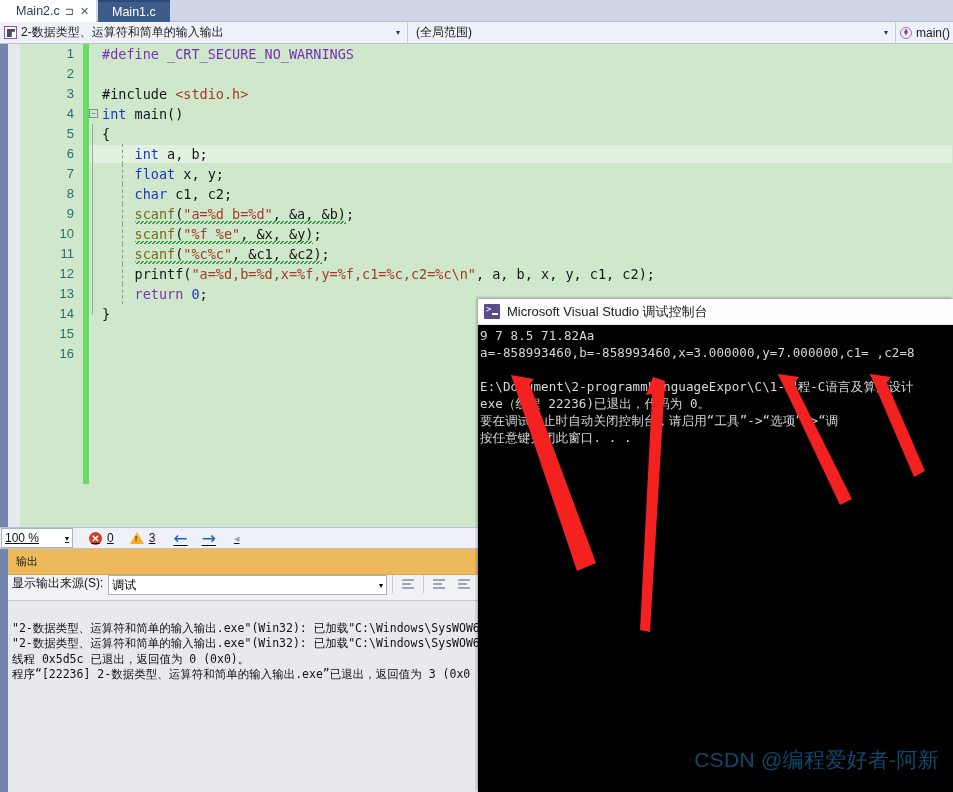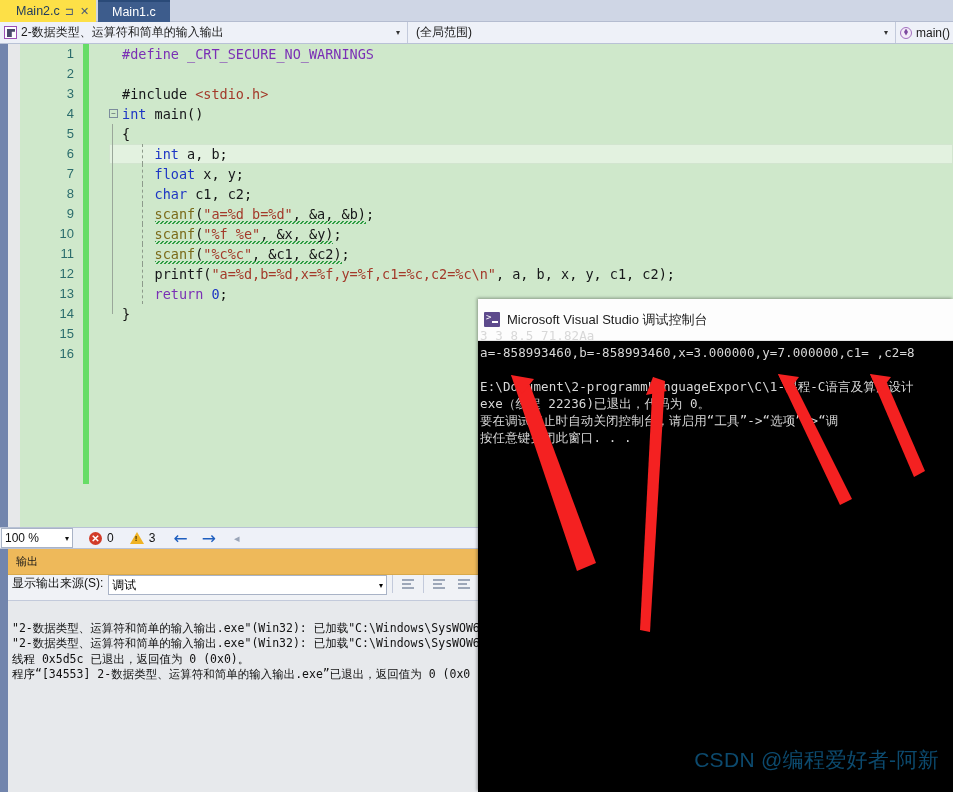--- a/index.html
+++ b/index.html
@@ -20,21 +20,21 @@
     border-bottom: 1px solid #b4bcd0;
   }
   .tab {
     position: absolute; top: 0; height: 22px;
     display: flex; align-items: center; gap: 4px;
     padding: 0 6px;
     font-size: 12.5px;
     white-space: nowrap;
   }
   .tab-inactive {
-    left: 0; color: #1e3a5f; background: #fde047; padding-left: 16px;
+    left: 0; color: #1e3a5f; background: #ffffff; padding-left: 16px;
   }
   .tab-active {
     left: 98px; color: #ffffff; background: #3d5c8c;
     border-top: 2px solid #2a4a78;
     padding: 0 14px;
   }
   .tab-pin, .tab-close {
     font-size: 11px; color: #4a5a75; cursor: default; padding: 0 1px;
   }
 
@@ -99,21 +99,20 @@
     position: absolute; left: 20px; top: 0; width: 63px; height: 100%;
     background: #cfe8cb;
   }
   .ed-changebar {
     position: absolute; left: 83px; top: 0; width: 6px; height: 440px;
     background: #66dd66;
   }
   .ed-code {
     position: absolute; left: 89px; top: 0; right: 0; height: 100%;
     background: #cfe8cb;
-    margin-left: 20px;
   }
   .line {
     height: 20px; line-height: 20px;
     font-family: "DejaVu Sans Mono", monospace;
     font-size: 13.5px;
     white-space: pre;
     position: relative;
   }
   .ln {
     text-align: right; padding-right: 9px;
@@ -157,21 +156,21 @@
     border-left: 1px solid #9aa79a;
   }
 
   
   .statusstrip {
     position: absolute; left: 0; top: 527px; width: 478px; height: 22px;
     background: #eef1f8;
     border-top: 1px solid #b9c2d6;
     border-bottom: 1px solid #b9c2d6;
     display: flex; align-items: center;
-    font-size: 12px; color: #111;
+    font-size: 12px; color: #111; text-decoration: underline;
   }
   .zoombox {
     width: 72px; height: 20px; margin-left: 1px;
     background: #ffffff; border: 1px solid #a9b3c6;
     display: flex; align-items: center; padding: 0 3px;
     font-size: 12px;
   }
   .zoombox .arrow { margin-left: auto; font-size: 8px; }
   .errbadge { display: flex; align-items: center; gap: 5px; margin-left: 16px; }
   .err-dot {
@@ -242,21 +241,21 @@
   }
   .out-line.clipped { color: #2a2a2a; opacity: .35; }
 
   
   .console {
     position: absolute; left: 478px; top: 299px; width: 475px; height: 493px;
     background: #000000;
     box-shadow: -1px -1px 3px rgba(0,0,0,.35);
   }
   .con-title {
-    height: 42px; background: #fdfdfd;
+    height: 26px; background: #fdfdfd;
     display: flex; align-items: center; gap: 7px; padding-left: 6px;
     font-size: 13px; color: #1a1a1a;
     border-bottom: 1px solid #e3e3e3;
   }
   .con-icon {
     width: 16px; height: 15px; background: #5d4a8c; position: relative;
     border-radius: 1px; flex: none;
   }
   .con-icon::before {
     content: ">"; position: absolute; left: 2px; top: 0px;
@@ -412,31 +411,31 @@
           <i></i>
           <i></i>
           <i></i>
         </span>
     </div>
     <div class="out-body">
       <div class="out-line clipped">&nbsp;</div>
       <div class="out-line">"2-数据类型、运算符和简单的输入输出.exe"(Win32): 已加载"C:\Windows\SysWOW6</div>
       <div class="out-line">"2-数据类型、运算符和简单的输入输出.exe"(Win32): 已加载"C:\Windows\SysWOW6</div>
       <div class="out-line">线程 0x5d5c 已退出，返回值为 0 (0x0)。</div>
-      <div class="out-line">程序“[34553] 2-数据类型、运算符和简单的输入输出.exe”已退出，返回值为 0 (0x0</div>
+      <div class="out-line">程序“[22236] 2-数据类型、运算符和简单的输入输出.exe”已退出，返回值为 3 (0x0</div>
     </div>
   </div>
 
   <div class="console">
     <div class="con-title">
       <span class="con-icon"></span>
       <span>Microsoft Visual Studio 调试控制台</span>
     </div>
     <div class="con-body">
-      <div class="con-line">3 3 8.5 71.82Aa</div>
+      <div class="con-line">9 7 8.5 71.82Aa</div>
       <div class="con-line">a=-858993460,b=-858993460,x=3.000000,y=7.000000,c1= ,c2=8</div>
       <div class="con-line blank"></div>
       <div class="con-line">E:\Document\2-programmLanguageExpor\C\1-课程-C语言及算法设计</div>
       <div class="con-line">exe（线程 22236)已退出，代码为 0。</div>
       <div class="con-line">要在调试停止时自动关闭控制台，请启用“工具”-&gt;“选项”-&gt;“调</div>
       <div class="con-line">按任意键关闭此窗口. . .</div>
     </div>
   </div>
 
   <svg class="arrows" viewBox="0 0 475 493" width="475" height="493">

